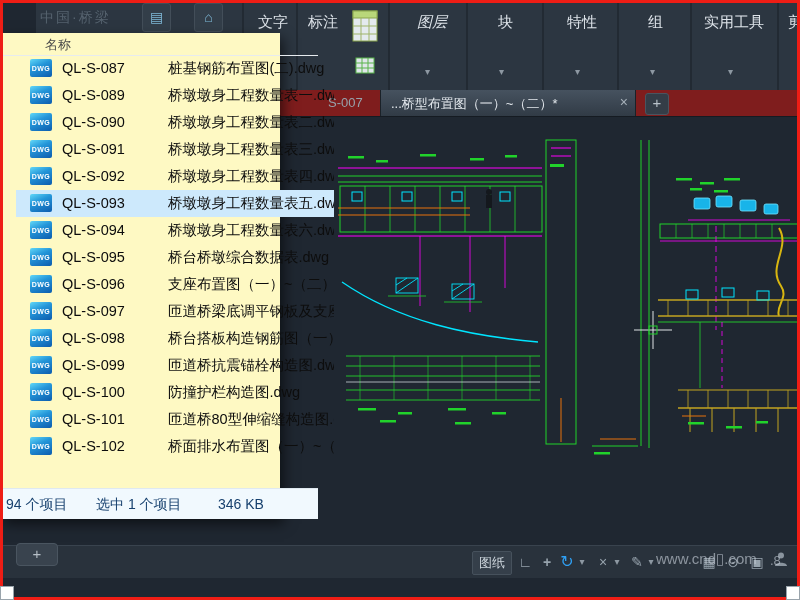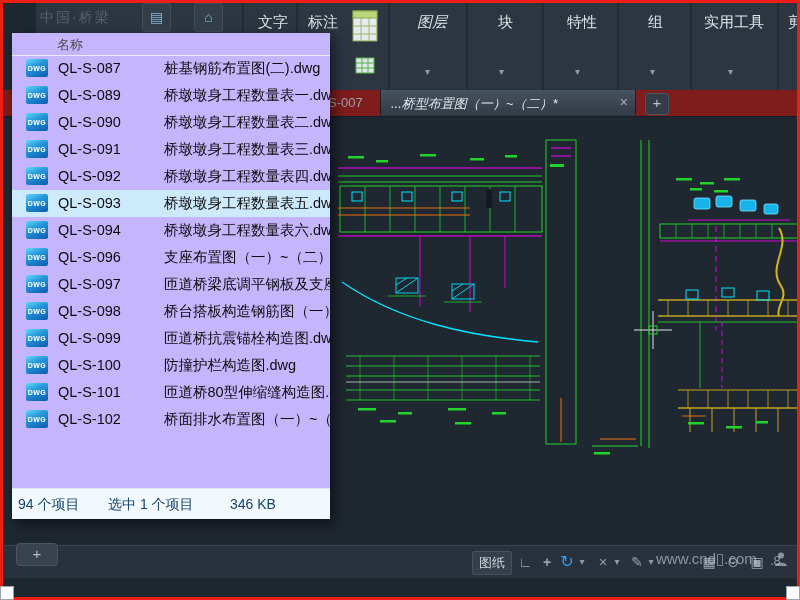--- a/index.html
+++ b/index.html
@@ -15,34 +15,34 @@
     border-radius:3px;color:#7fb9d8;text-align:center;line-height:26px;font-size:14px;}
   .tbl-icon-big{position:absolute;left:316px;top:9px;}
   .tbl-icon-small{position:absolute;left:319px;top:57px;}
 
   
   .tabbar{position:absolute;left:0;top:90px;width:800px;height:26px;background:#7f1d1d;
     border-bottom:1px solid #151b22;z-index:1;}
   .tab-partial{position:absolute;left:328px;top:5px;color:#97a1aa;font-size:13px;}
   .tab-active{position:absolute;left:380px;top:0;width:254px;height:26px;
     background:linear-gradient(#46525f,#313b46);border-left:1px solid #1a2128;border-right:1px solid #1a2128;}
-  .tab-active .label{position:absolute;left:10px;top:5px;color:#e2e7ec;font-size:13px;white-space:nowrap;font-style:italic;}
+  .tab-active .label{position:absolute;left:10px;top:5px;color:#e2e7ec;font-size:13px;white-space:nowrap;}
   .tab-close{position:absolute;right:7px;top:4px;color:#a6b0b9;font-size:14px;cursor:pointer;}
   .tab-new{position:absolute;left:645px;top:3px;width:22px;height:20px;background:#343d47;
     border:1px solid #4a545f;border-radius:3px;color:#b8c1c9;text-align:center;line-height:18px;font-size:15px;}
 
   
   .canvas{position:absolute;left:0;top:116px;width:800px;height:429px;background:#1f2731;z-index:0;}
 
   
-  .filewin{position:absolute;left:12px;top:33px;width:318px;height:486px;background:#c4b5fd;
+  .filewin{position:absolute;left:0;top:33px;width:280px;height:486px;background:#fef9c3;
     box-shadow:4px 5px 12px rgba(0,0,0,.55);z-index:5;color:#111;}
   .fl-header{position:absolute;left:0;top:0;width:318px;height:22px;border-bottom:1px solid #e7ebef;}
   .fl-header .htxt{position:absolute;left:45px;top:3px;font-size:13px;color:#4a4a4a;}
-  .fl-rows{position:absolute;left:0;top:22px;width:318px;height:432px;}
+  .fl-rows{position:absolute;left:0;top:22px;width:318px;height:432px;padding-left:16px;}
   .fl-row{position:relative;height:27px;width:318px;white-space:nowrap;overflow:hidden;}
   .fl-row.sel{background:#cde9fc;}
   .dwg{position:absolute;left:14px;top:4px;width:22px;height:18px;border-radius:2px;
     background:linear-gradient(155deg,#62d8f8 0%,#2496d9 40%,#0c5cae 100%);
     color:#fff;font-size:7px;font-weight:bold;text-align:center;line-height:19px;letter-spacing:.4px;}
   .code{position:absolute;left:46px;top:0;line-height:27px;font-size:14.5px;color:#0d0d0d;}
   .fname{position:absolute;left:152px;top:0;line-height:27px;font-size:14.5px;color:#0d0d0d;}
   .fl-status{position:absolute;left:0;bottom:0;width:318px;height:30px;background:#f1f9fe;
     border-top:1px solid #dfe9f0;color:#16406e;font-size:14px;line-height:30px;}
   .fl-status .s1{position:absolute;left:6px;}
@@ -318,20 +318,25 @@
       <span class="code">QL-S-093</span>
       <span class="fname">桥墩墩身工程数量表五.dwg</span>
     </div>
     <div class="fl-row">
       <span class="dwg">DWG</span>
       <span class="code">QL-S-094</span>
       <span class="fname">桥墩墩身工程数量表六.dwg</span>
     </div>
     <div class="fl-row">
       <span class="dwg">DWG</span>
+      <span class="code">QL-S-095</span>
+      <span class="fname">桥台桥墩综合数据表.dwg</span>
+    </div>
+    <div class="fl-row">
+      <span class="dwg">DWG</span>
       <span class="code">QL-S-096</span>
       <span class="fname">支座布置图（一）~（二）.dwg</span>
     </div>
     <div class="fl-row">
       <span class="dwg">DWG</span>
       <span class="code">QL-S-097</span>
       <span class="fname">匝道桥梁底调平钢板及支座.dwg</span>
     </div>
     <div class="fl-row">
       <span class="dwg">DWG</span>

